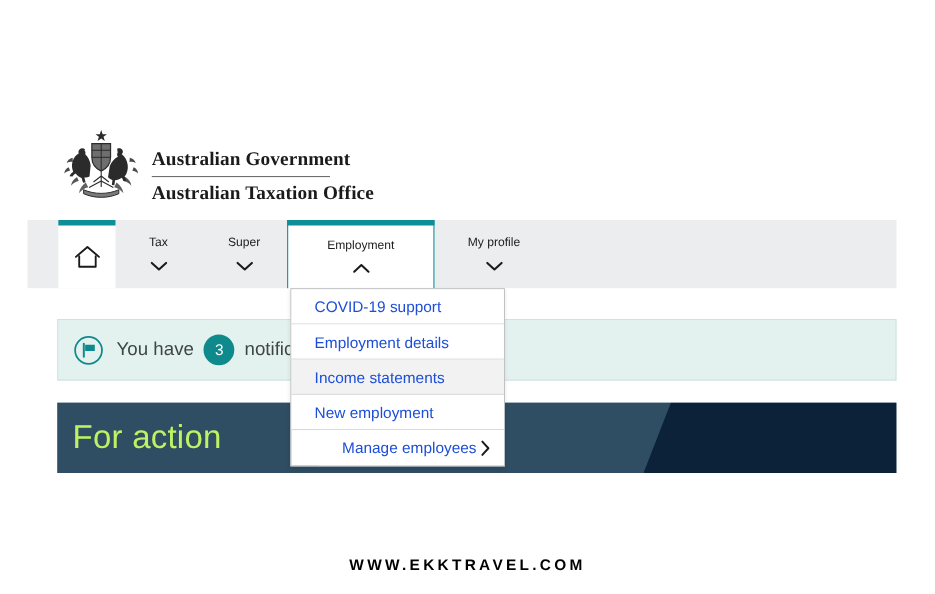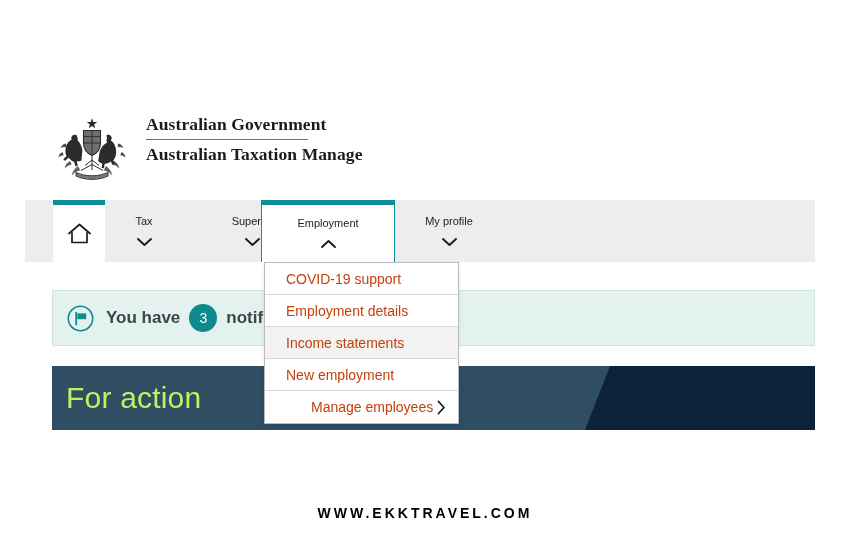--- a/index.html
+++ b/index.html
@@ -14,22 +14,22 @@
     overflow: hidden;
     position: relative;
   }
 
   
   #masthead {
     position: absolute;
     left: 52px;
     top: 114px;
     display: flex;
-    align-items: flex-start;
-    gap: 14px;
+    align-items: flex-end;
+    gap: 6px;
   }
   #coat-of-arms {
     width: 80px;
     height: 72px;
     flex: none;
   }
   #gov-wordmark {
     display: flex;
     flex-direction: column;
     justify-content: center;
@@ -88,21 +88,21 @@
     line-height: 1;
     white-space: nowrap;
   }
   .nav-chevron {
     width: 17px;
     height: 10px;
     display: block;
     margin-top: 10px;
   }
   #nav-tax { width: 78px; }
-  #nav-super { width: 78px; align-items: flex-end; }
+  #nav-super { width: 78px; }
   #nav-employment {
     width: 134px;
     background: #ffffff;
     border-top: 5px solid #0e8e96;
     border-left: 1px solid #0e8e96;
     border-right: 1px solid #0e8e96;
     z-index: 4;
   }
   #nav-myprofile { width: 108px; }
 
@@ -118,21 +118,21 @@
     z-index: 6;
     padding: 0;
     box-sizing: border-box;
   }
   .dropdown-item {
     height: 32px;
     display: flex;
     align-items: center;
     padding: 0 12px 0 21px;
     font-size: 14px;
-    color: #c2410c;
+    color: #1d4ed8;
     box-sizing: border-box;
     cursor: pointer;
     border-bottom: 1px solid #d8d9da;
     background: #ffffff;
     white-space: nowrap;
   }
   .dropdown-item:last-child { border-bottom: none; margin-left: 25px; }
   .dropdown-item.is-active { background: #f2f2f2; }
   .dropdown-item .item-label { flex: 1; }
   .submenu-chevron {
@@ -160,21 +160,20 @@
   #flag-badge-icon {
     width: 27px;
     height: 27px;
     flex: none;
     margin-right: 12px;
   }
   .notif-text {
     font-size: 17px;
     color: #3d4548;
     white-space: nowrap;
-    font-weight: bold;
   }
   #notification-count {
     width: 28px;
     height: 28px;
     border-radius: 50%;
     background: #0f8a8c;
     color: #ffffff;
     font-size: 14px;
     display: inline-flex;
     align-items: center;
@@ -265,21 +264,21 @@
       <path d="M24.0 58.5 c5.0 2.2 10.4 3.3 16.0 3.3 c5.6 0 11.0 -1.1 16.0 -3.3
                l0 3.6 c-5.0 2.2 -10.4 3.3 -16.0 3.3 c-5.6 0 -11.0 -1.1 -16.0 -3.3 z" fill="#7a7a7a" stroke="#2b2b2b" stroke-width="0.9"></path>
 
       <path d="M40 42.0 l0 14.0 M40 46.0 l-7 5.5 M40 46.0 l7 5.5 M40 50.5 l-11 6.0 M40 50.5 l11 6.0" stroke="#2b2b2b" stroke-width="1.0" fill="none"></path>
     </g>
   </svg>
 
   <div id="gov-wordmark">
     <div class="wordmark-line">Australian Government</div>
     <div id="wordmark-rule"></div>
-    <div class="wordmark-line">Australian Taxation Manage</div>
+    <div class="wordmark-line">Australian Taxation Office</div>
   </div>
 </div>
 
 <nav id="main-nav">
 
   <div class="nav-item" id="nav-home">
     <svg class="home-glyph" viewBox="0 0 25 23" aria-hidden="true">
       <path d="M2 11.5 L12.5 2.5 L23 11.5" fill="none" stroke="#1b1b1b" stroke-width="1.7" stroke-linecap="round" stroke-linejoin="round"></path>
       <path d="M5 10.8 V20.5 H20 V10.8" fill="none" stroke="#1b1b1b" stroke-width="1.7" stroke-linecap="round" stroke-linejoin="round"></path>
     </svg>

